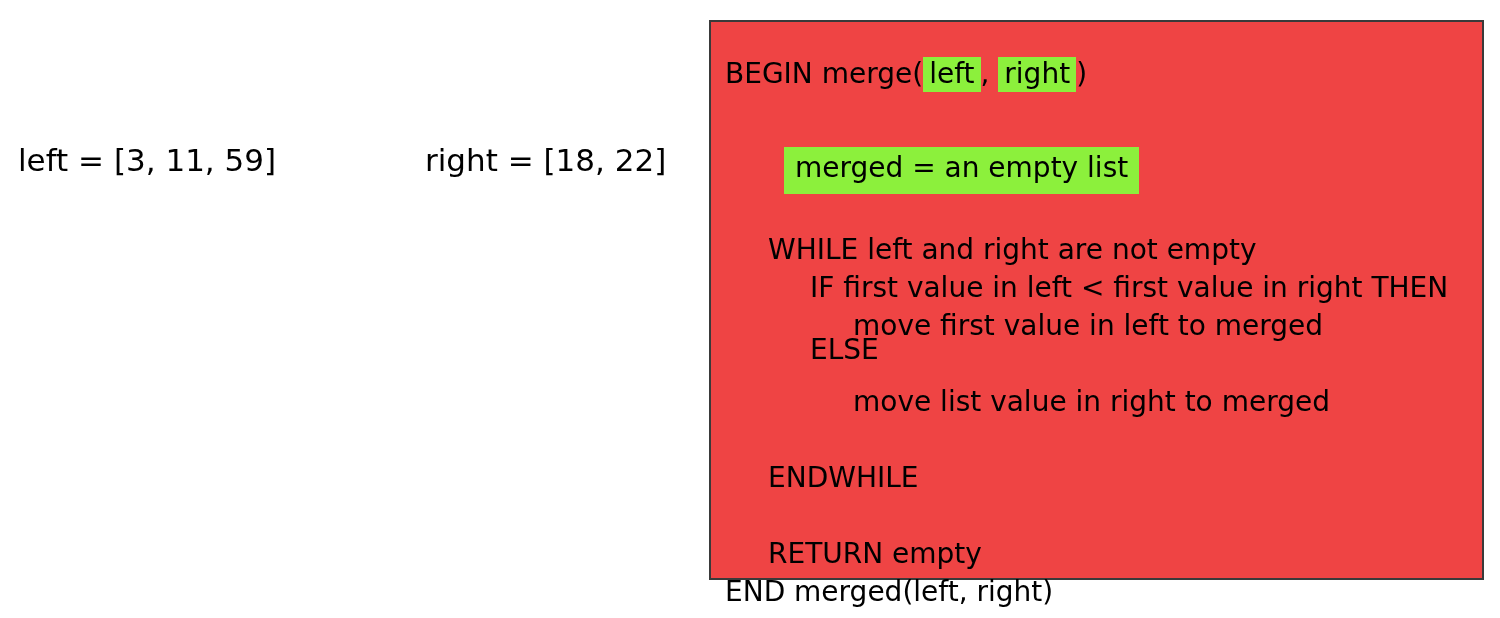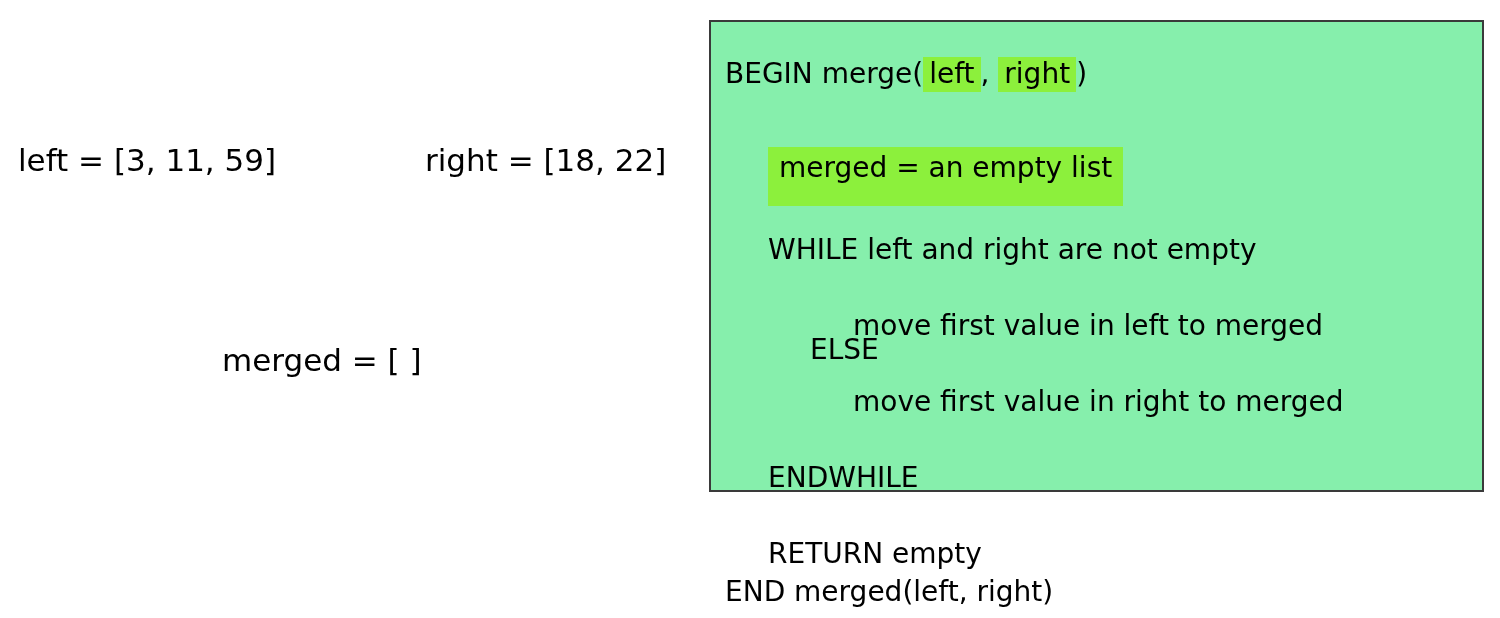--- a/index.html
+++ b/index.html
@@ -36,24 +36,24 @@
   #left-var   { left: 18px;  top: 145px; }
   #right-var  { left: 425px; top: 145px; }
   #merged-var { left: 222px; top: 345px; }
 
   
   #pseudocode-box {
     position: absolute;
     left: 709px;
     top: 20px;
     width: 775px;
-    height: 472px;
+    height: 560px;
     box-sizing: border-box;
     border: 2px solid #3a3a3a;
-    background: #86efac;
+    background: #ef4444;
   }
   #code-lines {
     position: absolute;
     left: 0;
     top: 0;
     width: 100%;
     height: 100%;
   }
   .code-line {
     position: absolute;
@@ -70,53 +70,54 @@
   .ind-3 { padding-left: 128px; }
 
   .hl {
     background: #8cf03c;
     padding: 2px 6px 3px 6px;
     display: inline-block;
     line-height: 1.08;
   }
   .hl-block {
     background: #8cf03c;
-    padding: 6px 11px 24px 11px;
+    padding: 6px 11px 12px 11px;
     display: inline-block;
     line-height: 1.05;
+    margin-left: 16px;
   }
 </style>
 </head>
 <body>
 
 <div id="state-panel">
 
   <div class="state-line" id="left-var">left = [3, 11, 59]</div>
 
   <div class="state-line" id="right-var">right = [18, 22]</div>
 
-  <div class="state-line" id="merged-var">merged = [ ]</div>
 
 </div>
 
 <div id="pseudocode-box">
   <div id="code-lines">
 
     <div class="code-line ind-0" style="top: 35px;"><span>BEGIN merge(</span><span class="hl">left</span><span>,</span> <span class="hl">right</span><span>)</span></div>
 
     <div class="code-line ind-1" style="top: 125px;"><span class="hl-block">merged = an empty list</span></div>
 
     <div class="code-line ind-1" style="top: 214px;">WHILE left and right are not empty</div>
 
+    <div class="code-line ind-2" style="top: 252px;">IF first value in left &lt; first value in right THEN</div>
 
     <div class="code-line ind-3" style="top: 290px;">move first value in left to merged</div>
 
     <div class="code-line ind-2" style="top: 314px;">ELSE</div>
 
-    <div class="code-line ind-3" style="top: 366px;">move first value in right to merged</div>
+    <div class="code-line ind-3" style="top: 366px;">move list value in right to merged</div>
 
 
     <div class="code-line ind-1" style="top: 442px;">ENDWHILE</div>
 
     <div class="code-line ind-1" style="top: 518px;">RETURN empty</div>
 
     <div class="code-line ind-0" style="top: 556px;">END merged(left, right)</div>
 
   </div>
 </div>

